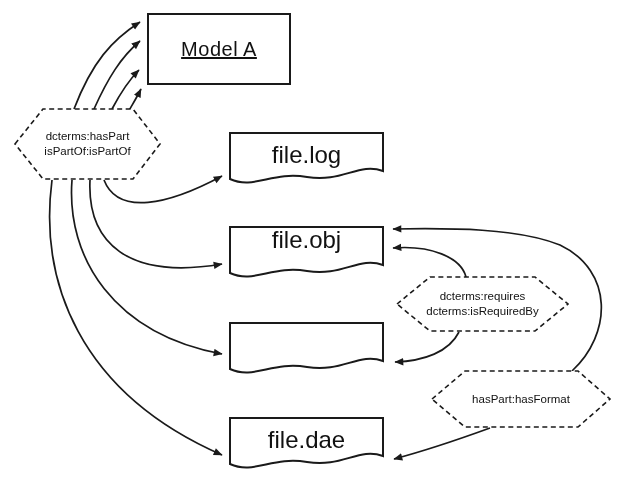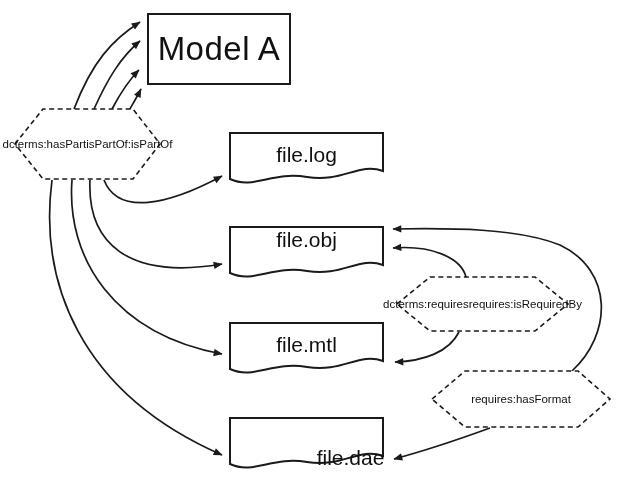--- a/index.html
+++ b/index.html
@@ -24,33 +24,34 @@
     position: absolute;
     display: flex;
     align-items: center;
     justify-content: center;
     text-align: center;
     color: #111111;
     pointer-events: none;
   }
   .model-label {
     left: 148px; top: 14px; width: 142px; height: 70px;
-    font-size: 33px;
+    font-size: 20px;
     letter-spacing: 0.5px;
+    text-decoration: underline;
   }
   .file-label {
     left: 230px; width: 153px; height: 44px;
-    font-size: 21px;
+    font-size: 24px;
   }
   .file-label.log { top: 133px; }
   .file-label.obj { top: 218px; }
   .file-label.mtl { top: 323px; }
-  .file-label.dae { top: 436px; padding-left: 44px; }
+  .file-label.dae { top: 418px; }
   .hex-label {
-    flex-direction: row;
+    flex-direction: column;
     font-size: 11.5px;
     line-height: 15px;
   }
   .hex-label.haspart  { left: 15px;  top: 109px; width: 145px; height: 70px; }
   .hex-label.requires { left: 397px; top: 277px; width: 171px; height: 54px; justify-content: center; }
   .hex-label.hasformat{ left: 432px; top: 371px; width: 178px; height: 56px; }
 </style>
 </head>
 <body>
 
@@ -95,28 +96,27 @@
       <polygon points="15,144 43,109 133,109 160,144 133,179 43,179"></polygon>
       <polygon points="397,304 430,277 535,277 568,304 535,331 430,331"></polygon>
       <polygon points="432,399 465,371 578,371 610,399 578,427 465,427"></polygon>
     </g>
   </svg>
 
   <div class="label model-label">Model A</div>
 
   <div class="label file-label log">file.log</div>
   <div class="label file-label obj">file.obj</div>
-  <div class="label file-label mtl">file.mtl</div>
   <div class="label file-label dae">file.dae</div>
 
   <div class="label hex-label haspart">
     <span>dcterms:hasPart</span>
     <span>isPartOf:isPartOf</span>
   </div>
   <div class="label hex-label requires">
     <span>dcterms:requires</span>
-    <span>requires:isRequiredBy</span>
+    <span>dcterms:isRequiredBy</span>
   </div>
   <div class="label hex-label hasformat">
-    <span>requires:hasFormat</span>
+    <span>hasPart:hasFormat</span>
   </div>
 
 </div>
 
 </body></html>

